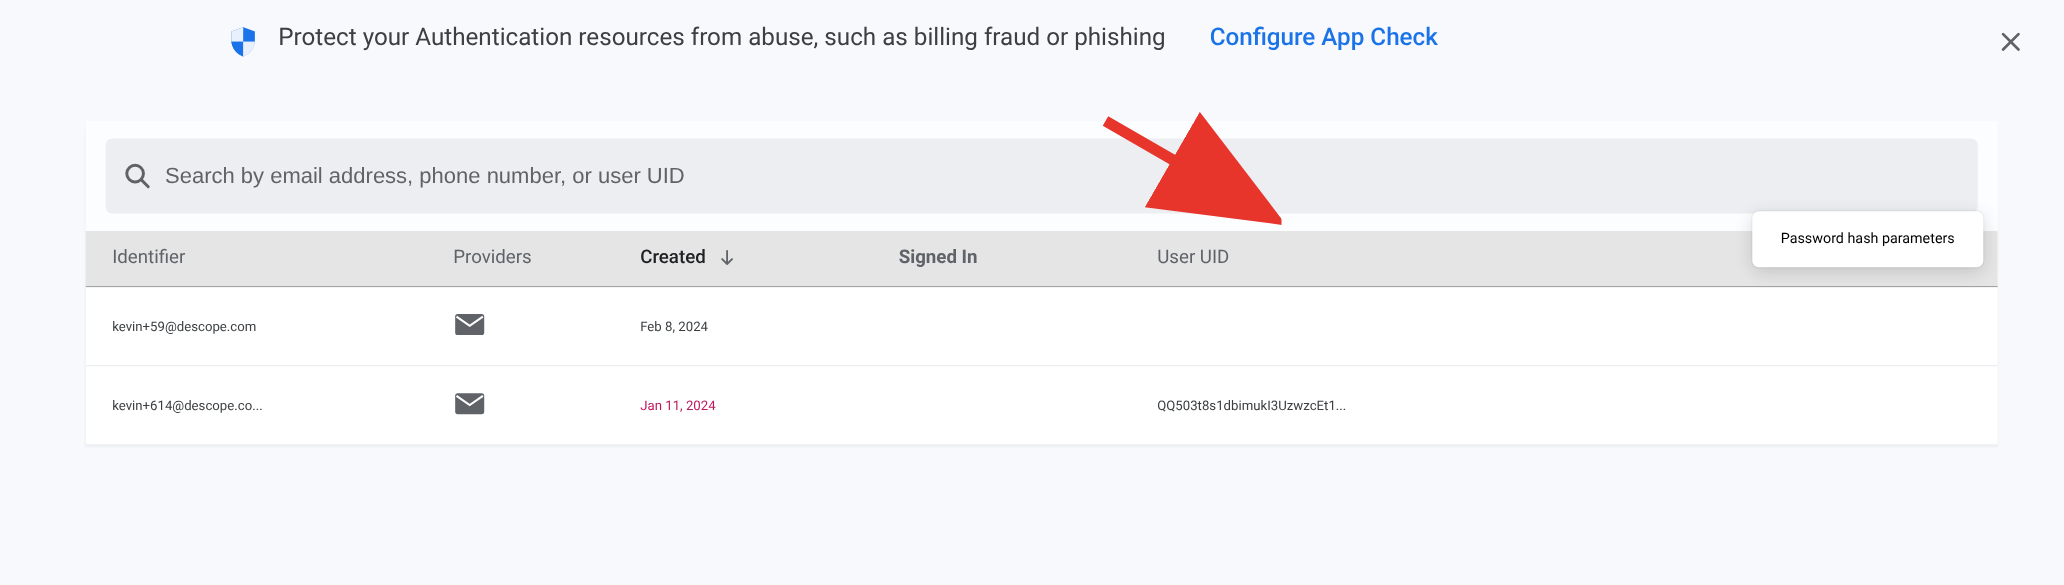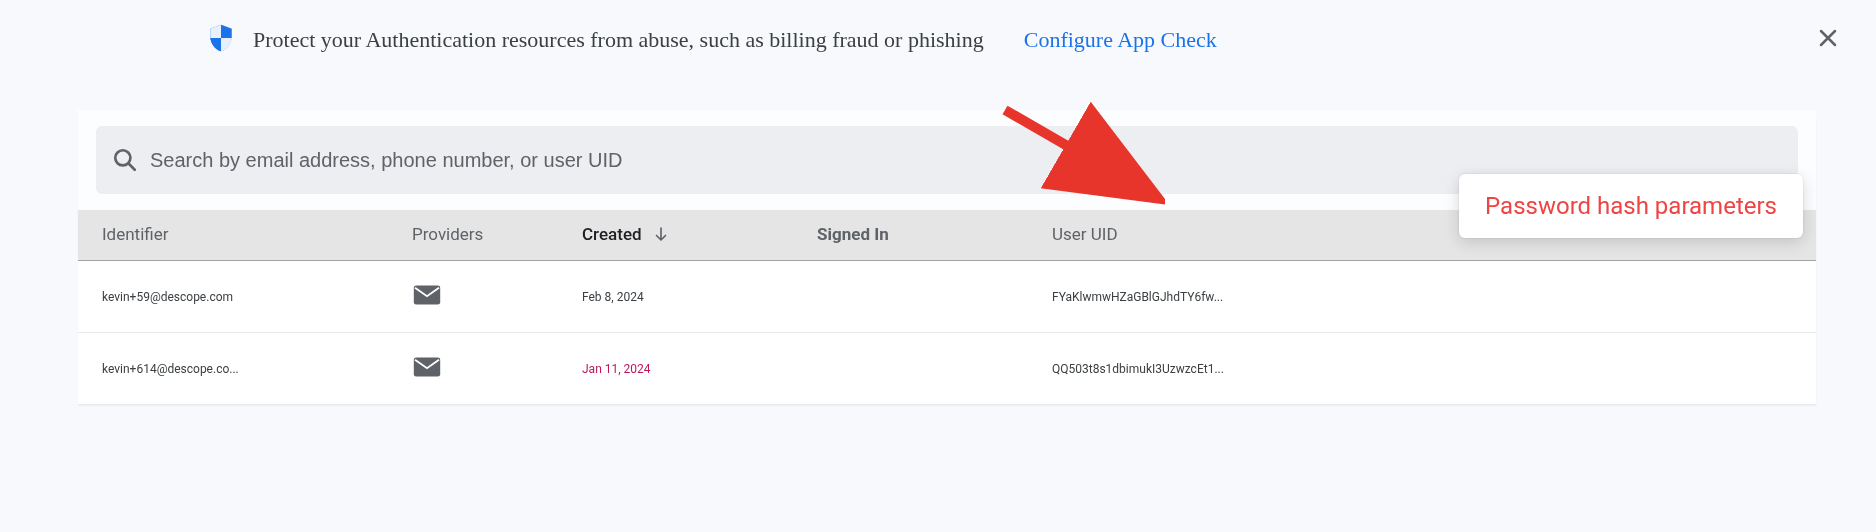--- a/index.html
+++ b/index.html
@@ -10,27 +10,25 @@
     body {
       font-family: 'Roboto', 'Google Sans', Arial, sans-serif;
       background: #f8f9fc;
       width: 1876px;
       height: 532px;
       overflow: hidden;
       position: relative;
     }
     .banner {
       display: flex;
-      align-items: center;
       padding: 22px 40px;
       gap: 16px;
       position: relative;
       margin-left: 165px;
       margin-right: 60px;
-      font-family: Liberation Serif, serif;
     }
     .shield-icon {
       width: 32px;
       height: 32px;
       flex-shrink: 0;
     }
     .banner-text {
       color: #3c4043;
       font-size: 22px;
       font-weight: 400;
@@ -117,28 +115,28 @@
       border-bottom: 1px solid #e8eaed;
       align-items: center;
     }
     .sort-arrow {
       width: 18px;
       height: 18px;
       color: #5f6368;
     }
     .popup {
       position: absolute;
-      top: 174px;
+      top: 192px;
       right: 73px;
       background: #fff;
       border-radius: 6px;
       box-shadow: 0 4px 16px rgba(0,0,0,0.15), 0 0 0 1px rgba(0,0,0,0.04);
       padding: 18px 26px;
-      font-size: 24px;
-      color: #ef4444;
+      font-size: 13px;
+      color: #000000;
       z-index: 10;
     }
     .red-arrow {
       position: absolute;
       top: 100px;
       left: 995px;
       z-index: 5;
       pointer-events: none;
     }
   </style>
@@ -194,21 +192,20 @@
   <div class="table-row">
     <div class="col-identifier">kevin+59@descope.com</div>
     <div class="col-providers">
       <svg width="30" height="24" viewBox="0 0 24 20">
         <rect x="1" y="2" width="22" height="16" rx="2" fill="#5f6368"></rect>
         <path d="M2 4 L12 11 L22 4" stroke="#fff" stroke-width="1.6" fill="none"></path>
       </svg>
     </div>
     <div class="col-created" style="color:#3c4043;font-weight:400;text-align:center;">Feb 8, 2024</div>
     <div class="col-signedin"></div>
-    <div class="col-uid">FYaKlwmwHZaGBlGJhdTY6fw...</div>
   </div>
 
   <div class="table-row">
     <div class="col-identifier">kevin+614@descope.co...</div>
     <div class="col-providers">
       <svg width="30" height="24" viewBox="0 0 24 20">
         <rect x="1" y="2" width="22" height="16" rx="2" fill="#5f6368"></rect>
         <path d="M2 4 L12 11 L22 4" stroke="#fff" stroke-width="1.6" fill="none"></path>
       </svg>
     </div>

